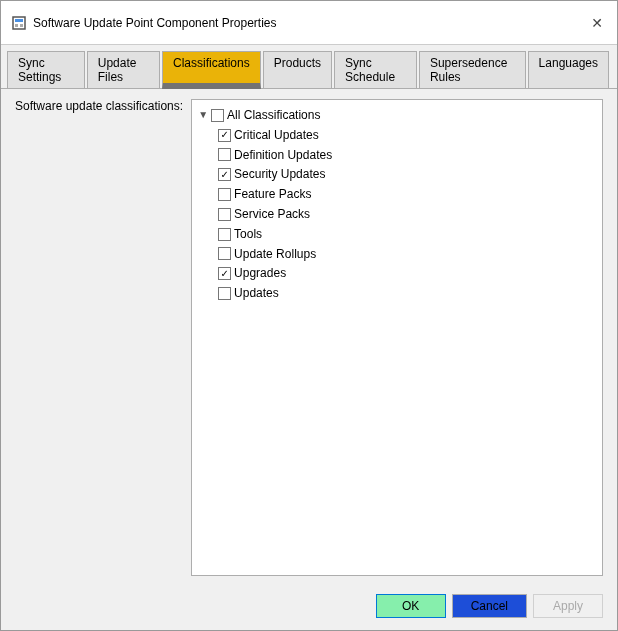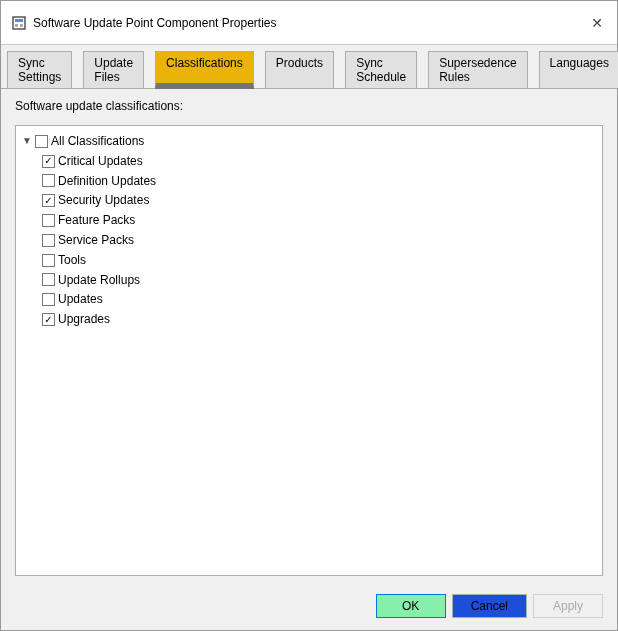--- a/index.html
+++ b/index.html
@@ -54,21 +54,21 @@
       align-items: center;
       justify-content: center;
       cursor: pointer;
       font-size: 14px;
       color: #444;
     }
     .tabs-bar {
       background: #f0f0f0;
       padding: 6px 6px 0 6px;
       display: flex;
-      gap: 9px;
+      gap: 0;
       border-bottom: 1px solid #adadad;
     }
     .tab {
       padding: 4px 10px;
       font-size: 12px;
       border: 1px solid #adadad;
       background: #e1e1e1;
       cursor: pointer;
       border-bottom: none;
       margin-right: 2px;
@@ -77,21 +77,21 @@
     .tab.active {
       background: #eab308;
       border-bottom: 6px solid #737373;
       margin-bottom: -1px;
       font-weight: normal;
     }
     .content-area {
       flex: 1;
       padding: 10px 14px;
       display: flex;
-      flex-direction: column;
+      flex-direction: row;
       gap: 8px;
     }
     .section-label {
       font-size: 12px;
       color: #000;
       margin-bottom: 4px;
     }
     .tree-container {
       flex: 1;
       border: 1px solid #adadad;
@@ -254,26 +254,26 @@
         </div>
         <div class="tree-item-indent">
           <div class="checkbox"></div>
           <span class="item-label">Tools</span>
         </div>
         <div class="tree-item-indent">
           <div class="checkbox"></div>
           <span class="item-label">Update Rollups</span>
         </div>
         <div class="tree-item-indent">
-          <div class="checkbox"></div>
-          <span class="item-label">Updates</span>
-        </div>
-        <div class="tree-item-indent">
           <div class="checkbox checked"></div>
           <span class="item-label">Upgrades</span>
+        </div>
+        <div class="tree-item-indent">
+          <div class="checkbox"></div>
+          <span class="item-label">Updates</span>
         </div>
       </div>
     </div>
 
   </div>
 
   <div class="button-bar">
     <button class="btn primary">OK</button>
     <button class="btn">Cancel</button>
     <button class="btn disabled">Apply</button>

